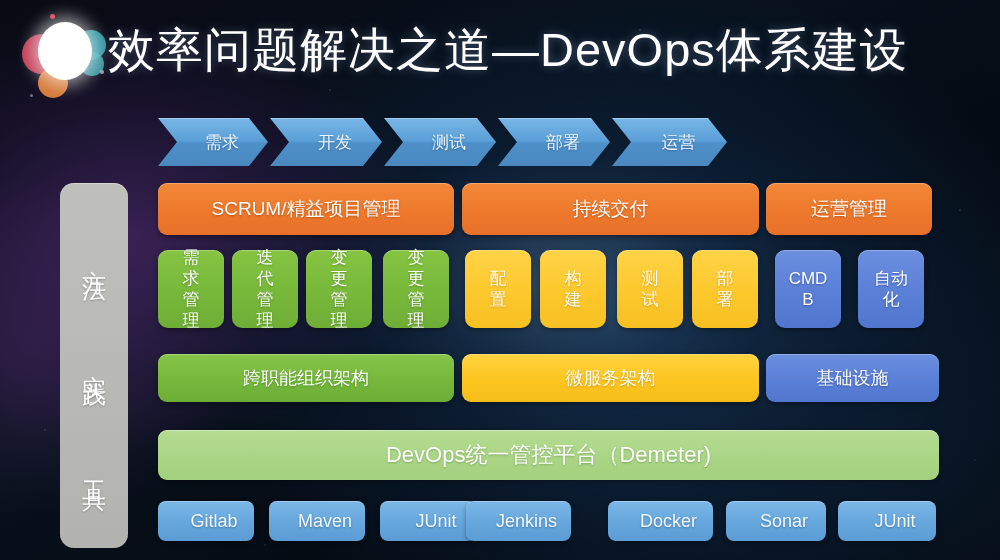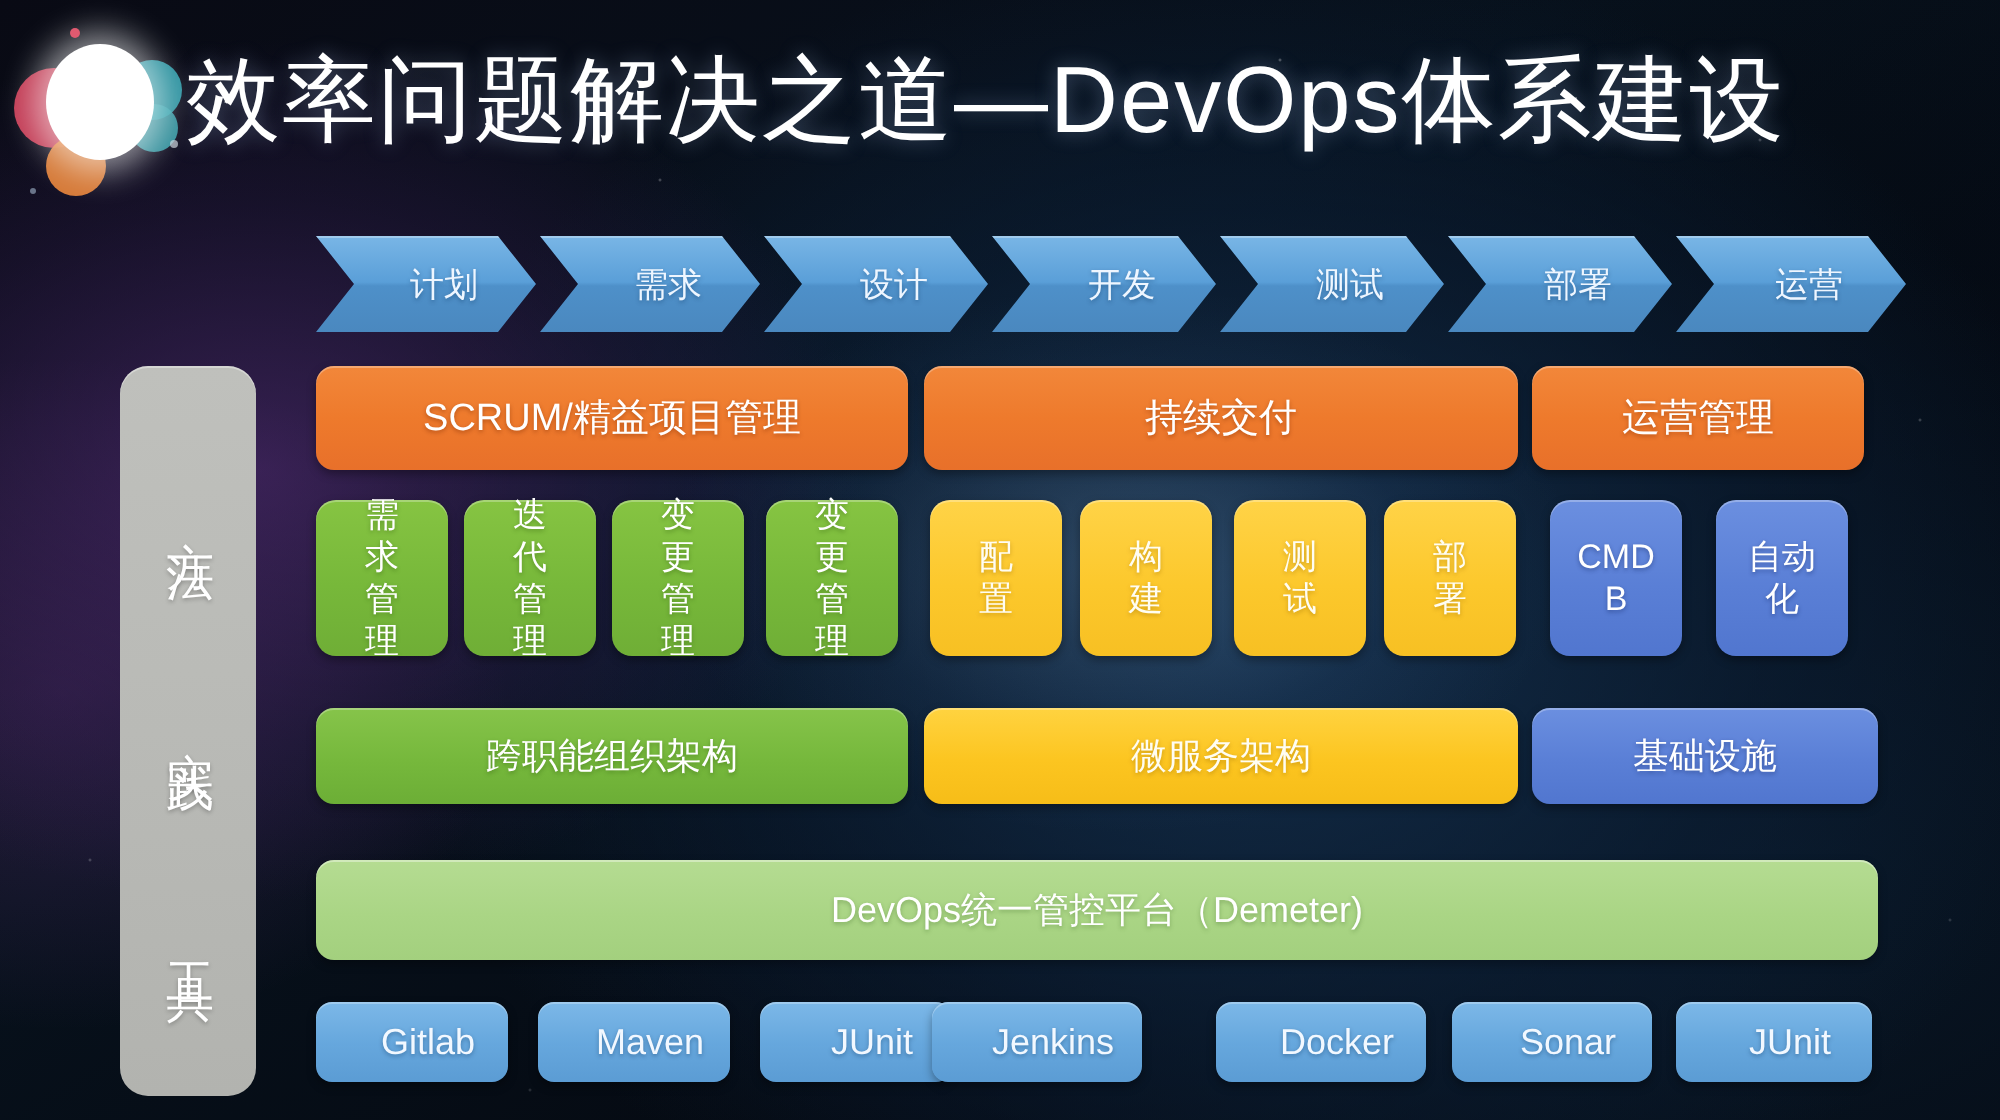--- a/index.html
+++ b/index.html
@@ -34,21 +34,21 @@
       radial-gradient(1px 1px at 880px 70px, rgba(255,255,255,.30), transparent),
       radial-gradient(1px 1px at 70px 250px, rgba(255,255,255,.35), transparent),
       radial-gradient(1px 1px at 45px 430px, rgba(255,255,255,.30), transparent),
       radial-gradient(1px 1px at 960px 210px, rgba(255,255,255,.30), transparent),
       radial-gradient(1px 1px at 975px 460px, rgba(255,255,255,.22), transparent),
       radial-gradient(1px 1px at 520px 540px, rgba(255,255,255,.22), transparent),
       radial-gradient(1px 1px at 265px 545px, rgba(255,255,255,.20), transparent);
   }
 
   
-  #header { position: absolute; left: 1px; top: 0; width: 864px; height: 100px; }
+  #header { position: absolute; left: 16px; top: 0; width: 864px; height: 100px; }
 
   #logo { position: absolute; left: 4px; top: 8px; width: 92px; height: 92px; }
   #logo .c { position: absolute; border-radius: 50%; }
   #logo .red    { left: 2px;  top: 26px; width: 40px; height: 40px; background: #d2405a; opacity: .92; }
   #logo .teal   { left: 56px; top: 22px; width: 30px; height: 30px; background: #2e9aa6; opacity: .95; }
   #logo .teal2  { left: 60px; top: 44px; width: 24px; height: 24px; background: #3aa6b0; opacity: .85; }
   #logo .orange { left: 18px; top: 60px; width: 30px; height: 30px; background: #e0813a; opacity: .95; }
   #logo .white  { left: 18px; top: 14px; width: 54px; height: 58px; background: #ffffff;
                   box-shadow: 0 0 16px 6px rgba(255,255,255,.55); }
   #logo .dot1   { left: 30px; top: 6px;  width: 5px; height: 5px; background: #e05a70; }
@@ -138,21 +138,21 @@
   .arch-yellow { background: linear-gradient(180deg, #ffd340 0%, #fcc520 55%, #f6bd18 100%);
                  color: #fffdf2; text-shadow: 0 1px 2px rgba(150,105,0,.45); }
   .arch-blue   { background: linear-gradient(180deg, #6b8fe0 0%, #5a7fd6 55%, #5176cf 100%);
                  text-shadow: 0 1px 2px rgba(20,40,100,.45); }
 
   #platform-bar {
     position: absolute; left: 158px; top: 430px;
     width: 781px; height: 50px;
     border-radius: 9px;
     background: linear-gradient(180deg, #b5dc92 0%, #aad585 55%, #a3d07e 100%);
-    color: #ffffff; font-size: 18px;
+    color: #ffffff; font-size: 22px;
     display: flex; align-items: center; justify-content: center;
     box-shadow: inset 0 1px 0 rgba(255,255,255,.38), 0 2px 5px rgba(0,0,0,.3);
     text-shadow: 0 1px 2px rgba(50,90,30,.35);
   }
 
   .tool-card {
     height: 40px;
     font-size: 18px;
     border-radius: 8px;
     background: linear-gradient(180deg, #7cb8e8 0%, #66a7dd 52%, #5b9cd4 100%);
@@ -176,27 +176,21 @@
       <div class="c white"></div>
       <div class="c dot1"></div>
       <div class="c dot2"></div>
       <div class="c dot3"></div>
     </div>
     <div id="title">效率问题解决之道—DevOps体系建设</div>
   </div>
 
   <div id="chevron-row">
       <div class="chev" style="width: 110px;">
-        <span>计划</span>
-      </div>
-      <div class="chev" style="width: 110px;">
         <span>需求</span>
-      </div>
-      <div class="chev" style="width: 112px;">
-        <span>设计</span>
       </div>
       <div class="chev" style="width: 112px;">
         <span>开发</span>
       </div>
       <div class="chev" style="width: 112px;">
         <span>测试</span>
       </div>
       <div class="chev" style="width: 112px;">
         <span>部署</span>
       </div>

